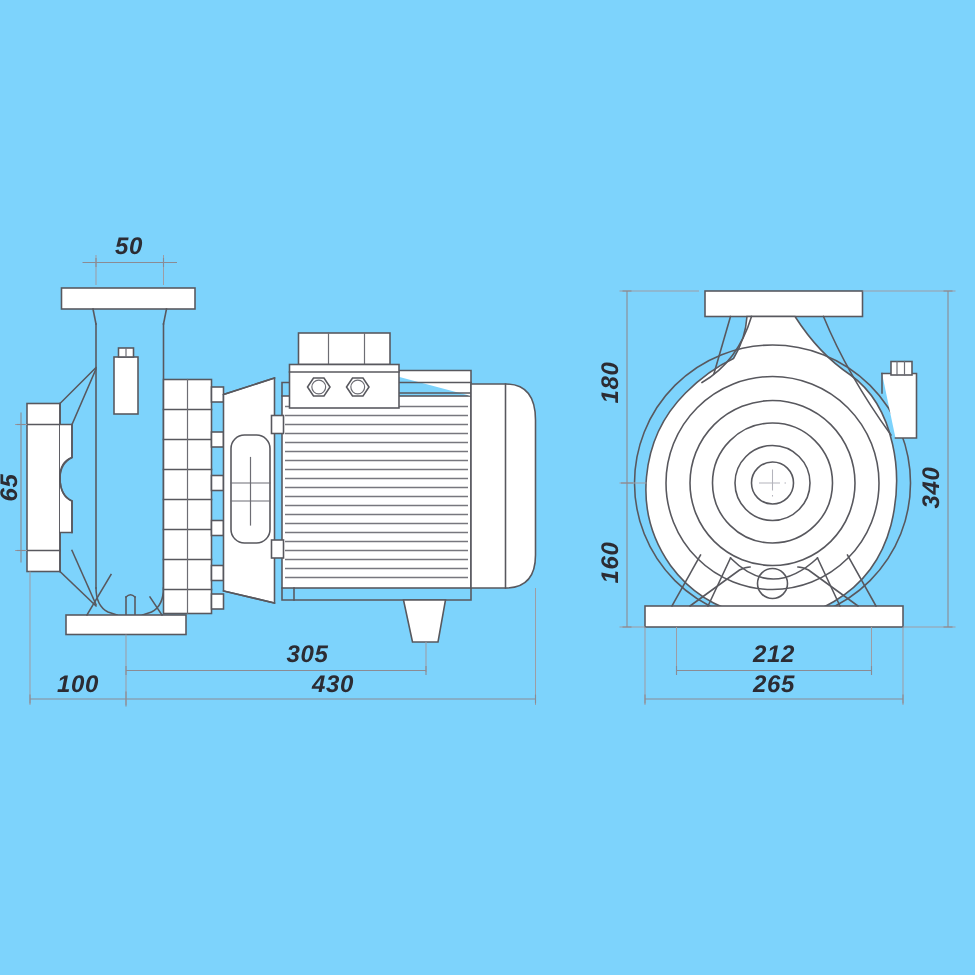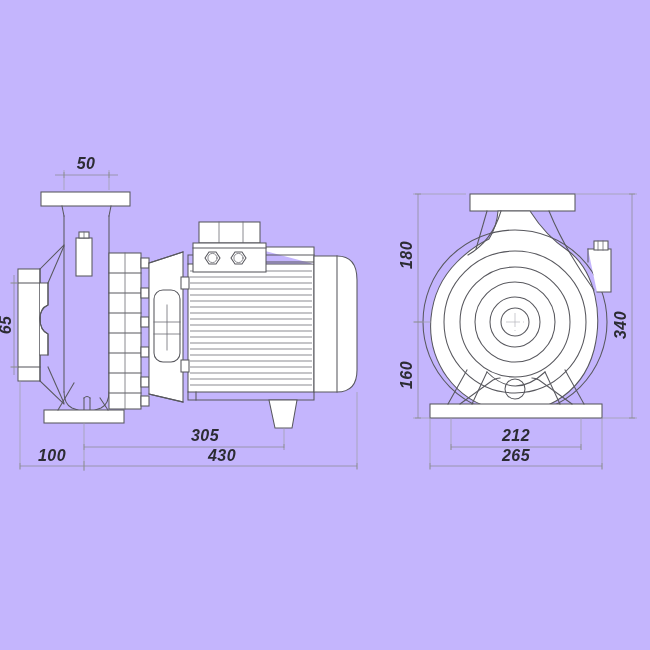--- a/index.html
+++ b/index.html
@@ -7,21 +7,21 @@
     padding: 0;
     background: #ffffff;
   }
   body {
     font-family: "Liberation Sans", sans-serif;
   }
   #drawing-root {
     position: relative;
     width: 650px;
     height: 650px;
-    background: #c4b5fd;
+    background: #7dd3fc;
     overflow: hidden;
   }
   svg.sheet {
     display: block;
     width: 650px;
     height: 650px;
   }
   .ln {
     fill: none;
     stroke: #58585e;

